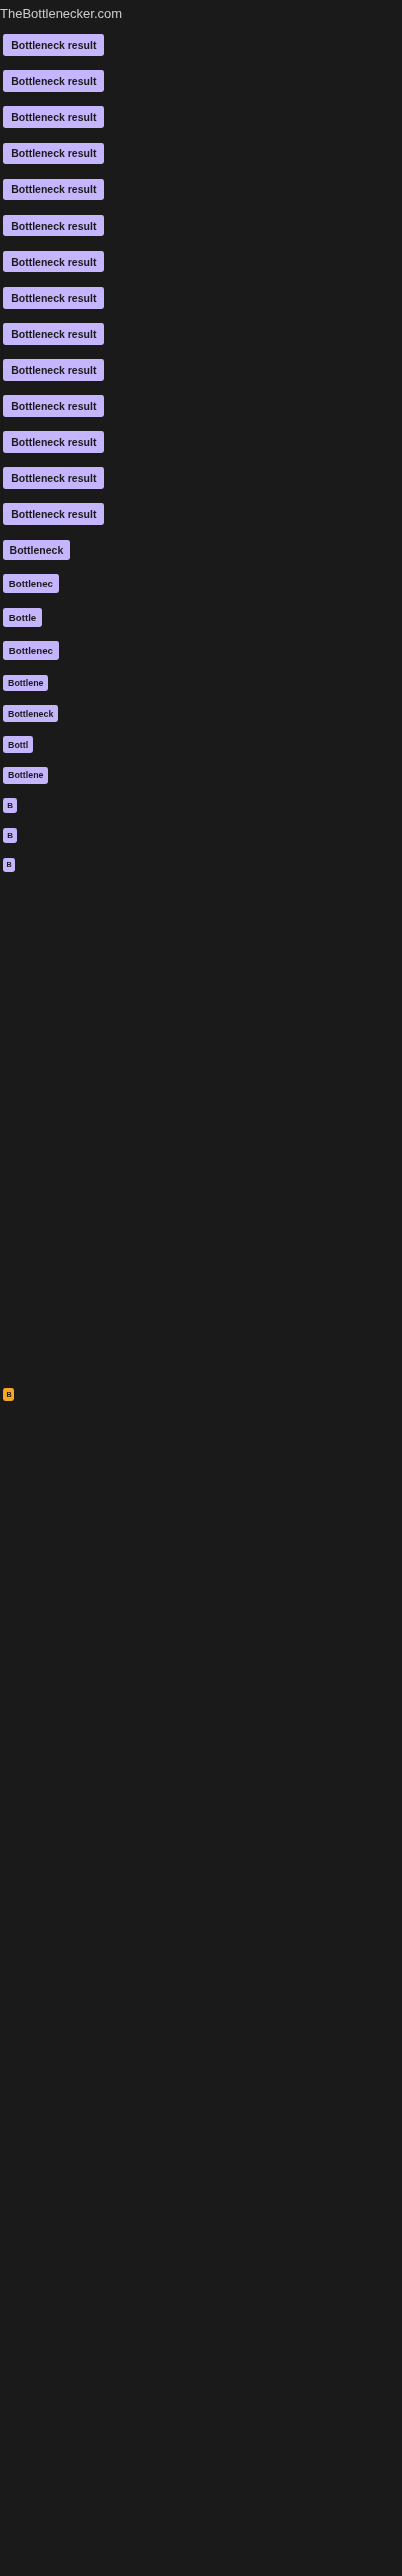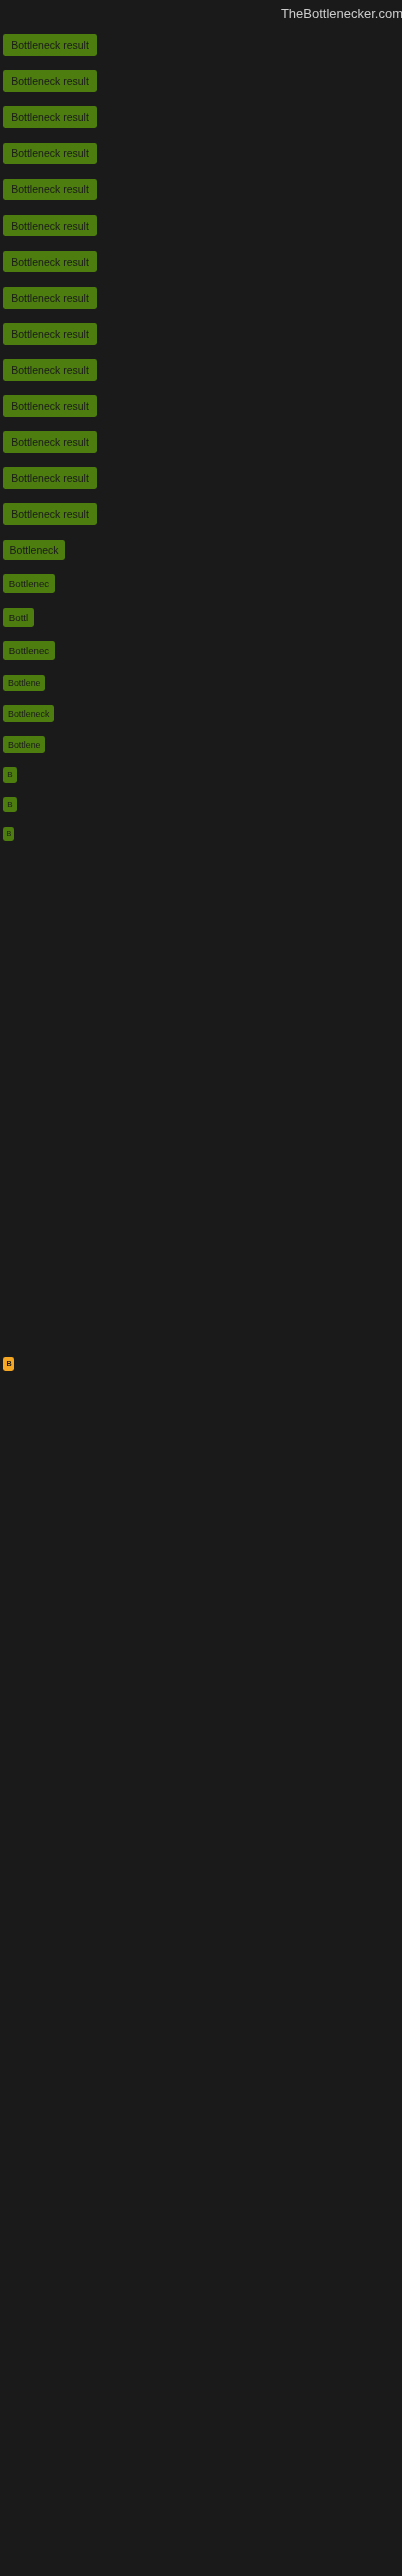--- a/index.html
+++ b/index.html
@@ -10,42 +10,42 @@
 
     body {
       width: 403px;
       min-height: 2576px;
       background-color: #1a1a1a;
       font-family: Arial, sans-serif;
       position: relative;
     }
 
     .site-header {
-      text-align: right;
+      text-align: left;
       padding: 6.4px 0 9.7px 0;
       background-color: #1a1a1a;
     }
 
     .site-title {
       color: #cccccc;
       font-size: 13px;
       font-weight: normal;
     }
 
     .bottleneck-item {
       margin: 0 0 14.5px 1.6px;
       display: flex;
       align-items: center;
     }
 
     .bottleneck-badge {
-      background-color: #4d7c0f;
+      background-color: #c4b5fd;
       color: #1a1a1a;
       font-size: 10.5px;
-      font-weight: normal;
+      font-weight: bold;
       padding: 4px 6.4px;
       border-radius: 2.4px;
       white-space: nowrap;
       display: inline-block;
     }
 
     .items-container {
       padding: 3.2px 0 0 1.6px;
     }
 
@@ -140,30 +140,33 @@
       <span class="bottleneck-badge">Bottleneck result</span>
     </div>
 
     <div class="bottleneck-item item-16">
       <span class="bottleneck-badge">Bottleneck</span>
     </div>
     <div class="bottleneck-item item-18">
       <span class="bottleneck-badge">Bottlenec</span>
     </div>
     <div class="bottleneck-item item-19">
-      <span class="bottleneck-badge">Bottl</span>
+      <span class="bottleneck-badge">Bottle</span>
     </div>
     <div class="bottleneck-item item-20">
       <span class="bottleneck-badge">Bottlenec</span>
     </div>
     <div class="bottleneck-item item-21">
       <span class="bottleneck-badge">Bottlene</span>
     </div>
     <div class="bottleneck-item item-22">
       <span class="bottleneck-badge">Bottleneck</span>
+    </div>
+    <div class="bottleneck-item item-23">
+      <span class="bottleneck-badge">Bottl</span>
     </div>
     <div class="bottleneck-item item-24">
       <span class="bottleneck-badge">Bottlene</span>
     </div>
     <div class="bottleneck-item item-25">
       <span class="bottleneck-badge">B</span>
     </div>
     <div class="bottleneck-item item-26">
       <span class="bottleneck-badge">B</span>
     </div>

